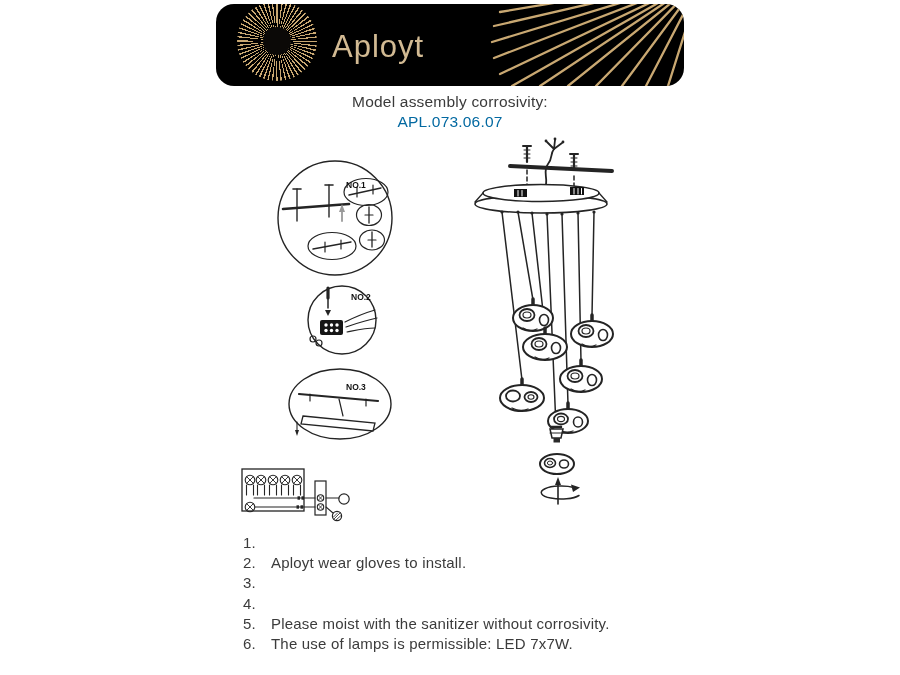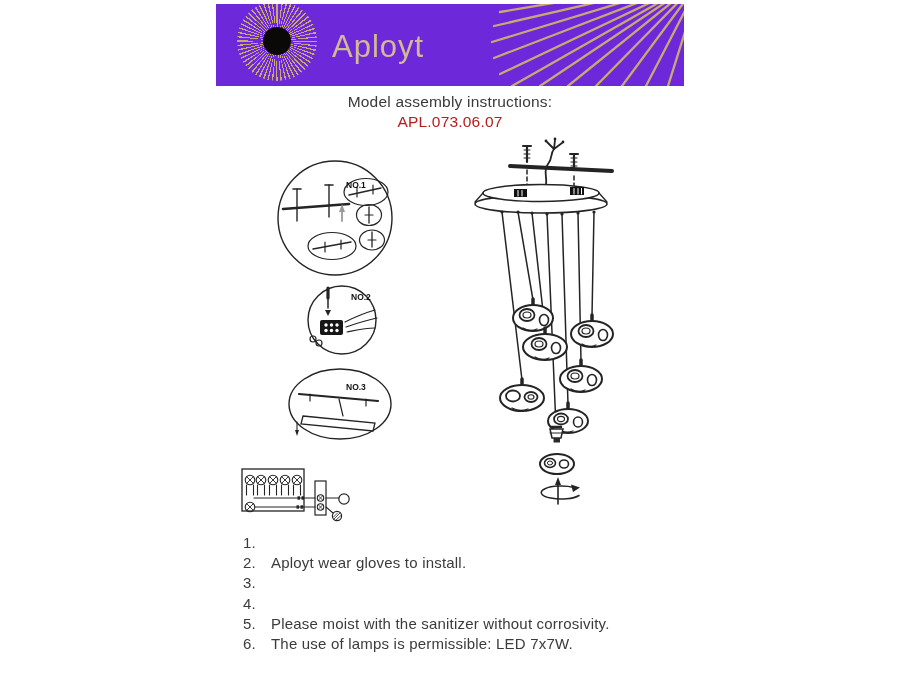--- a/index.html
+++ b/index.html
@@ -3,38 +3,38 @@
 <meta charset="utf-8">
 <style>
   html,body{margin:0;padding:0;background:#ffffff;}
   .sheet{
     position:relative;width:900px;height:675px;background:#ffffff;overflow:hidden;
     font-family:"Liberation Sans",sans-serif;color:#3b3b3b;
   }
   
   .banner{
     position:absolute;left:216px;top:4px;width:468px;height:82px;
-    background:#6d28d9;overflow:hidden;
+    background:#000000;overflow:hidden;border-radius:18px;
   }
   .sunburst{
     position:absolute;left:21px;top:-3px;width:80px;height:80px;border-radius:50%;
     background:repeating-conic-gradient(#c9a872 0deg 2.2deg, rgba(0,0,0,0) 2.2deg 6.4deg);
   }
   .sunburst::after{
     content:"";position:absolute;inset:26px;border-radius:50%;background:#0b0907;
   }
   .brand{
     position:absolute;left:116px;top:26px;font-size:31px;line-height:34px;
     color:#d2ba93;letter-spacing:1px;font-weight:400;
   }
   .fan{position:absolute;right:0;top:0;}
   
   .title-block{position:absolute;left:0;top:93px;width:900px;text-align:center;}
   .title-line1{font-size:15.5px;font-weight:500;letter-spacing:.2px;color:#3a3a3a;}
-  .title-line2{font-size:15.5px;font-weight:500;letter-spacing:.2px;color:#b91c1c;margin-top:2px;}
+  .title-line2{font-size:15.5px;font-weight:500;letter-spacing:.2px;color:#0369a1;margin-top:2px;}
   
   .diagram{position:absolute;}
   .d-step1{left:269px;top:157px;}
   .d-step2{left:301px;top:282px;}
   .d-step3{left:286px;top:364px;}
   .d-wiring{left:236px;top:455px;}
   .d-lamp{left:450px;top:136px;}
   .step-label{font-family:"Liberation Sans",sans-serif;font-size:8.5px;font-weight:bold;fill:#111;}
   
   .instructions{
@@ -66,21 +66,21 @@
         <line x1="248" y1="-26" x2="142" y2="82"></line>
         <line x1="248" y1="-26" x2="168" y2="82"></line>
         <line x1="248" y1="-26" x2="192" y2="82"></line>
         <line x1="248" y1="-26" x2="214" y2="82"></line>
         <line x1="248" y1="-26" x2="234" y2="82"></line>
       </g>
     </svg>
   </div>
 
   <div class="title-block">
-    <div class="title-line1">Model assembly instructions:</div>
+    <div class="title-line1">Model assembly corrosivity:</div>
     <div class="title-line2">APL.073.06.07</div>
   </div>
 
   <svg class="diagram d-step1" width="134" height="124" viewBox="0 0 134 124">
     <g stroke="#242424" fill="none" stroke-linecap="round">
       <circle cx="66" cy="61" r="57" stroke-width="1.4"></circle>
       <g>
         <path d="M14 52 L80 47" stroke-width="2.6"></path>
         <path d="M24 32 h8" stroke-width="1.6"></path>
           <path d="M28 32 V64" stroke-width="1.4"></path>

